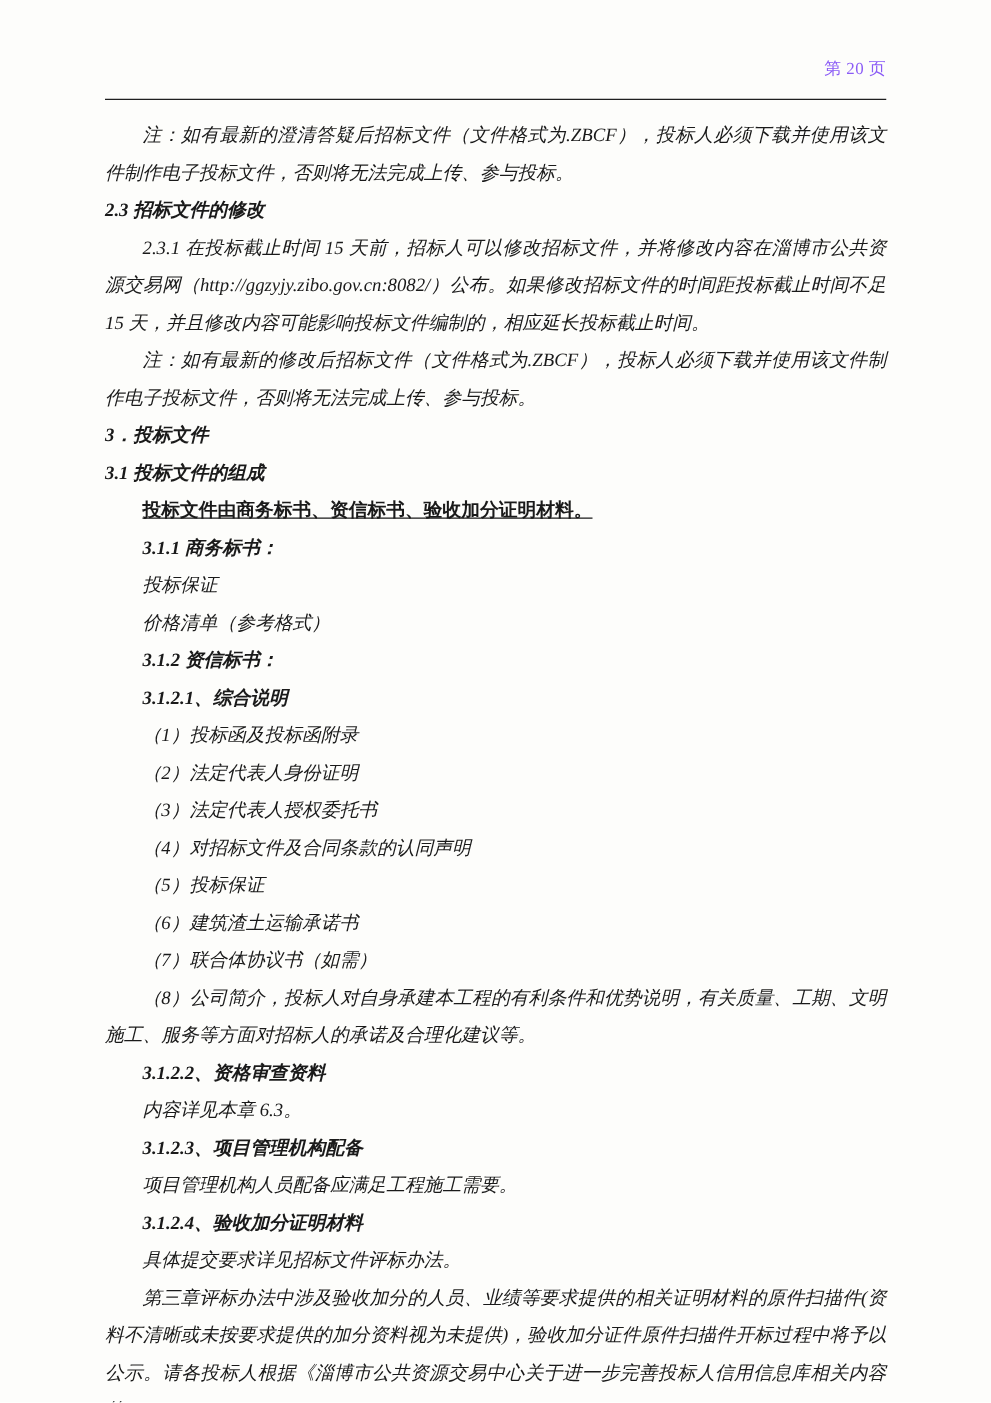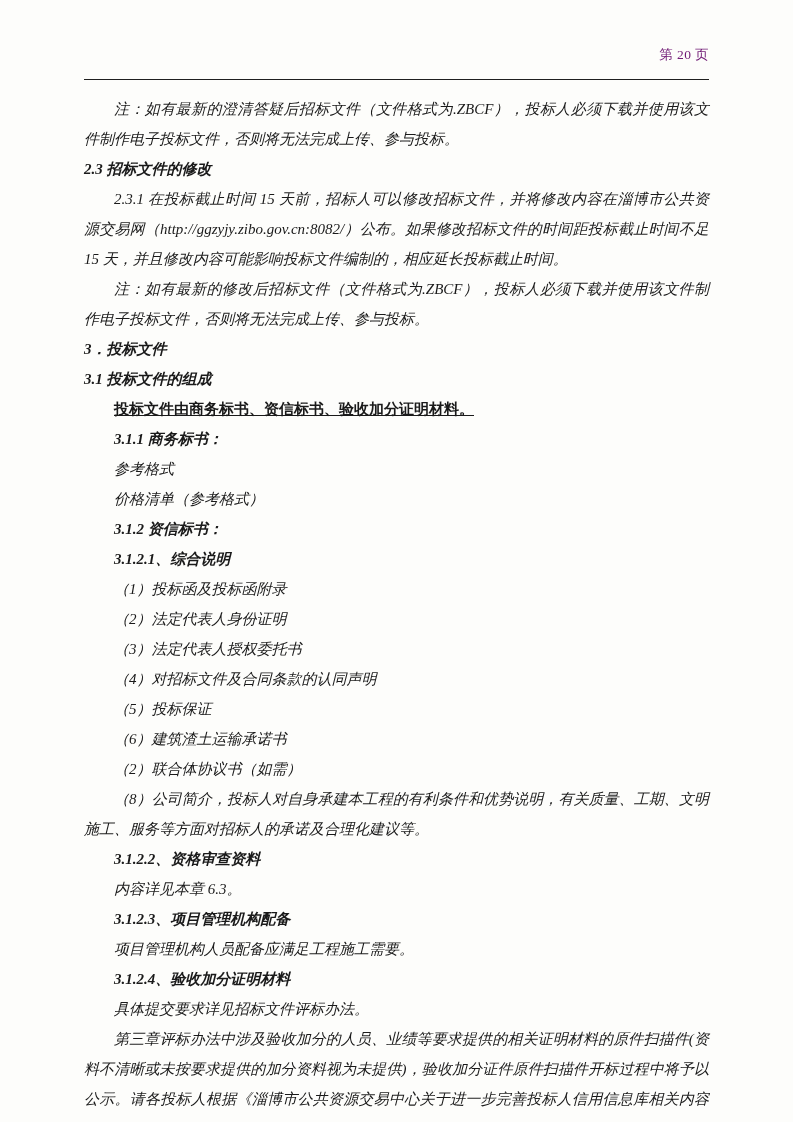--- a/index.html
+++ b/index.html
@@ -27,21 +27,21 @@
     width: 625px;
   }
   .header-area {
     position: relative;
     height: 34px;
   }
   .page-number {
     text-align: right;
     font-size: 13.5px;
     letter-spacing: 0.4px;
-    color: #701a75;
+    color: #8b5cf6;
   }
   .header-rule {
     position: absolute;
     left: 0;
     right: 0;
     top: 33px;
     border-top: 1px solid #1f1f1f;
   }
   .body-area {
     margin-top: 14px;
@@ -101,35 +101,35 @@
       <p class="indent1">注：如有最新的修改后招标文件（文件格式为.ZBCF），投标人必须下载并使用该文件制作电子投标文件，否则将无法完成上传、参与投标。</p>
 
       <p class="heading h-lvl2">3．投标文件</p>
 
       <p class="heading h-lvl2">3.1 投标文件的组成</p>
 
       <span class="underline-bold">投标文件由商务标书、资信标书、验收加分证明材料。</span>
 
       <p class="heading h-lvl3">3.1.1 商务标书：</p>
 
-      <p class="indent1">参考格式</p>
+      <p class="indent1">投标保证</p>
 
       <p class="indent1">价格清单（参考格式）</p>
 
       <p class="heading h-lvl3">3.1.2 资信标书：</p>
 
       <p class="heading h-lvl3">3.1.2.1、综合说明</p>
 
       <p class="list-line">（1）投标函及投标函附录</p>
       <p class="list-line">（2）法定代表人身份证明</p>
       <p class="list-line">（3）法定代表人授权委托书</p>
       <p class="list-line">（4）对招标文件及合同条款的认同声明</p>
       <p class="list-line">（5）投标保证</p>
       <p class="list-line">（6）建筑渣土运输承诺书</p>
-      <p class="list-line">（2）联合体协议书（如需）</p>
+      <p class="list-line">（7）联合体协议书（如需）</p>
 
       <p class="indent1">（8）公司简介，投标人对自身承建本工程的有利条件和优势说明，有关质量、工期、文明施工、服务等方面对招标人的承诺及合理化建议等。</p>
 
       <p class="heading h-lvl3">3.1.2.2、资格审查资料</p>
       <p class="indent1">内容详见本章 6.3。</p>
 
       <p class="heading h-lvl3">3.1.2.3、项目管理机构配备</p>
       <p class="indent1">项目管理机构人员配备应满足工程施工需要。</p>
 
       <p class="heading h-lvl3">3.1.2.4、验收加分证明材料</p>

